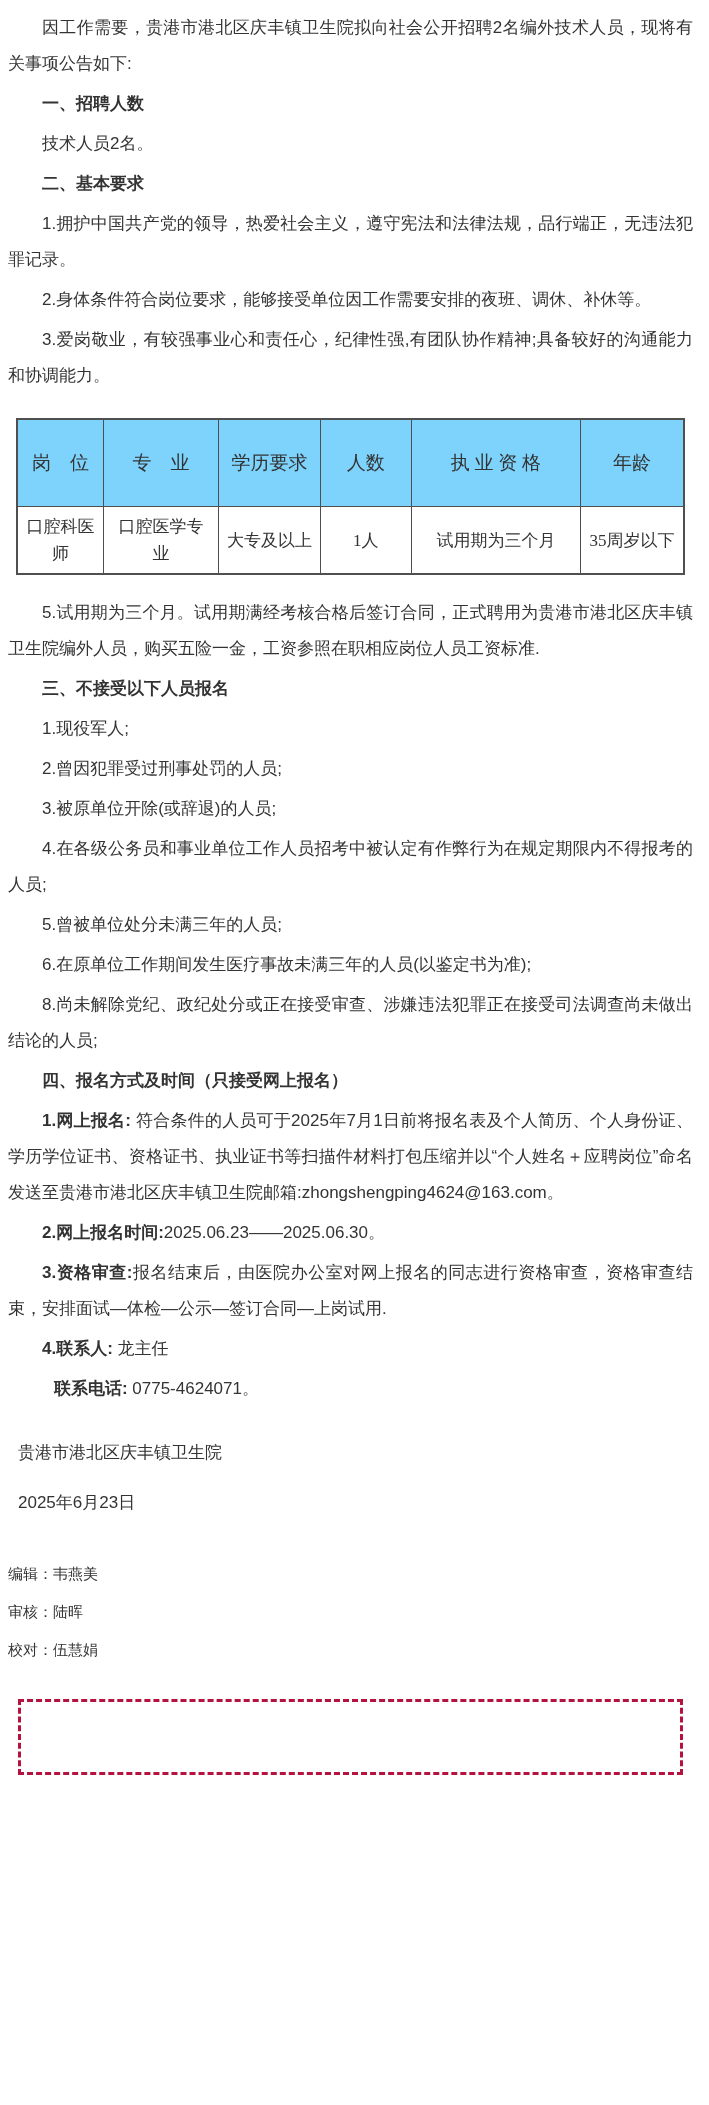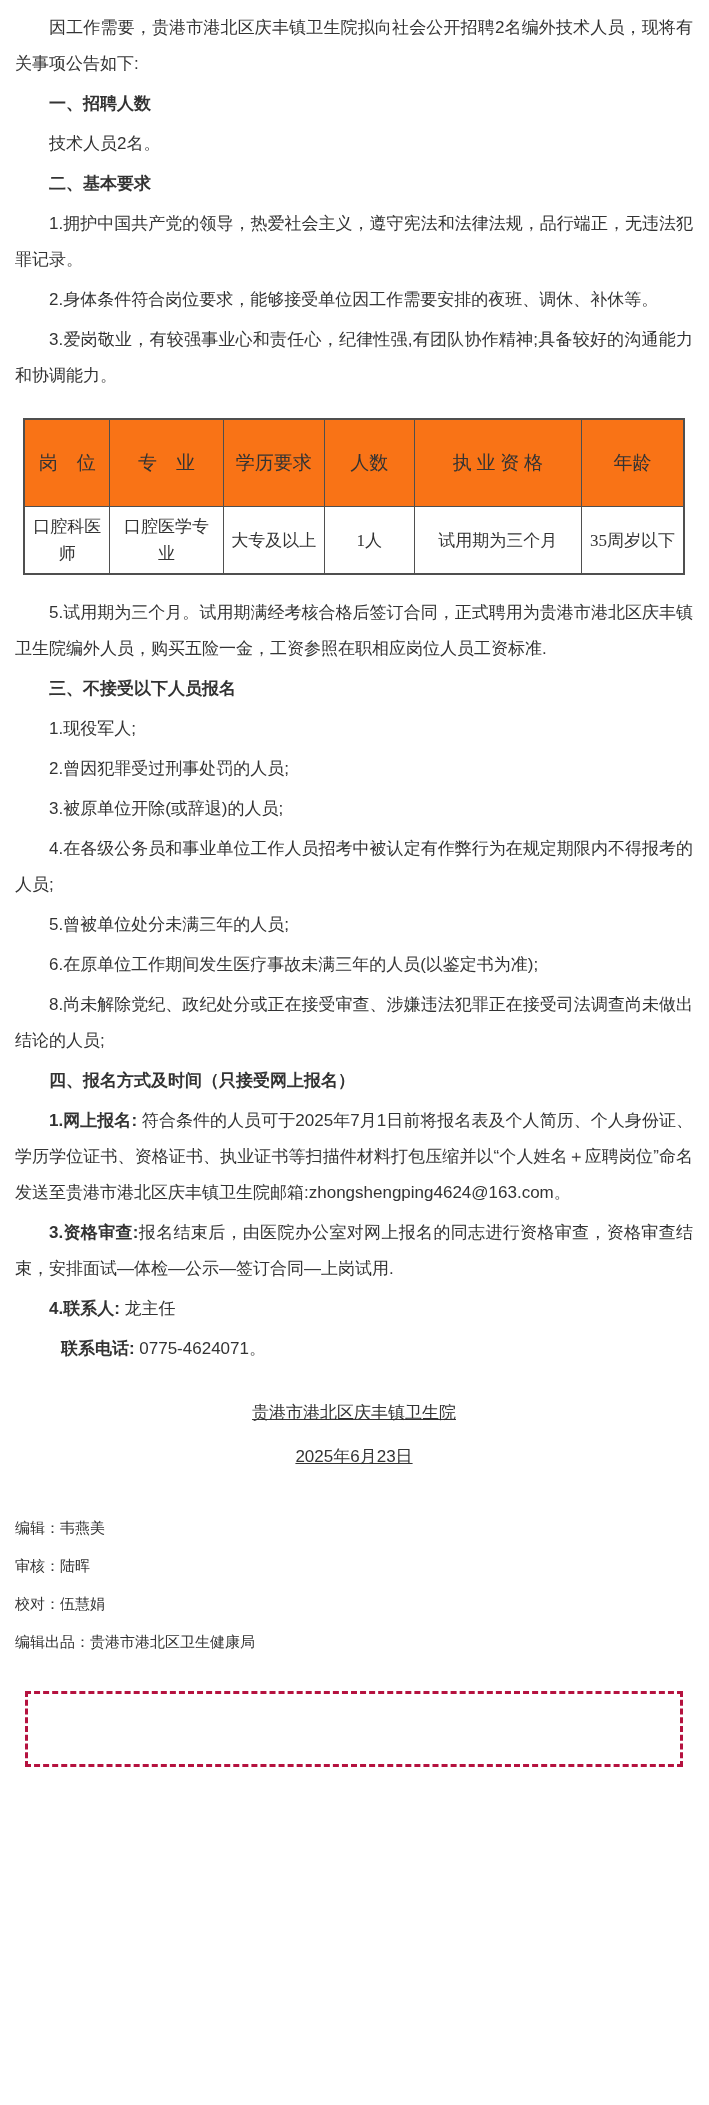--- a/index.html
+++ b/index.html
@@ -5,21 +5,21 @@
   html, body { margin: 0; padding: 0; }
   body {
     width: 709px;
     height: 2105px;
     overflow: hidden;
     background: #ffffff;
     font-family: "Liberation Sans", "DejaVu Sans", sans-serif;
     color: #333333;
   }
   .article {
-    padding: 10px 16px 0 15px;
+    padding: 10px 16px 0 8px;
   }
   p.body {
     font-size: 17px;
     line-height: 36px;
     margin: 0 0 4px 0;
     text-align: justify;
     text-indent: 2em;
     color: #333333;
   }
   p.heading { font-weight: bold; }
@@ -35,21 +35,21 @@
     text-align: center;
     color: #333333;
     border: 2px solid #4f4f4f;
   }
   table.jobtable th, table.jobtable td {
     border: 1px solid #4f4f4f;
     padding: 4px 6px;
     vertical-align: middle;
   }
   table.jobtable th {
-    background: #f97316;
+    background: #7dd3fc;
     font-size: 19px;
     font-weight: normal;
     height: 78px;
   }
   table.jobtable td {
     font-size: 17px;
     line-height: 27px;
     height: 58px;
     background: #ffffff;
   }
@@ -59,25 +59,24 @@
   col.c4 { width: 13.6%; }
   col.c5 { width: 25.4%; }
   col.c6 { width: 15.5%; }
 
   .signature {
     margin-top: 26px;
     text-align: right;
     font-size: 17px;
   }
   .signature p {
-    margin: 4px;
+    margin: 10px;
     line-height: 40px;
     text-indent: 0;
-    text-align: center;
-    text-decoration: underline;
+    text-align: left;
   }
   .footer {
     margin-top: 40px;
     font-size: 15px;
   }
   .footer p {
     margin: 0 0 16px 0;
     line-height: 22px;
     text-indent: 0;
     text-align: left;
@@ -145,20 +144,23 @@
   <p class="body">5.曾被单位处分未满三年的人员;</p>
   <p class="body">6.在原单位工作期间发生医疗事故未满三年的人员(以鉴定书为准);</p>
   <p class="body">8.尚未解除党纪、政纪处分或正在接受审查、涉嫌违法犯罪正在接受司法调查尚未做出结论的人员;</p>
 
   <p class="body heading">四、报名方式及时间（只接受网上报名）</p>
 
   <p class="body">
     <strong>1.网上报名:</strong><span> 符合条件的人员可于2025年7月1日前将报名表及个人简历、个人身份证、学历学位证书、资格证书、执业证书等扫描件材料打包压缩并以“个人姓名＋应聘岗位”命名发送至贵港市港北区庆丰镇卫生院邮箱:zhongshengping4624@163.com。</span>
   </p>
 
+  <p class="body">
+    <strong>2.网上报名时间:</strong><span>2025.06.23——2025.06.30。</span>
+  </p>
 
   <p class="body">
     <strong>3.资格审查:</strong><span>报名结束后，由医院办公室对网上报名的同志进行资格审查，资格审查结束，安排面试—体检—公示—签订合同—上岗试用.</span>
   </p>
 
   <p class="body">
     <strong>4.联系人:</strong><span> 龙主任</span>
   </p>
 
   <p class="body contact-phone">
@@ -167,18 +169,17 @@
 
   <div class="signature">
     <p>贵港市港北区庆丰镇卫生院</p>
     <p>2025年6月23日</p>
   </div>
 
   <div class="footer">
     <p>编辑：韦燕美</p>
     <p>审核：陆晖</p>
     <p>校对：伍慧娟</p>
-    <p>编辑出品：贵港市港北区卫生健康局</p>
   </div>
 
   <div class="dashed-box"></div>
 
 </div>
 
 </body></html>

